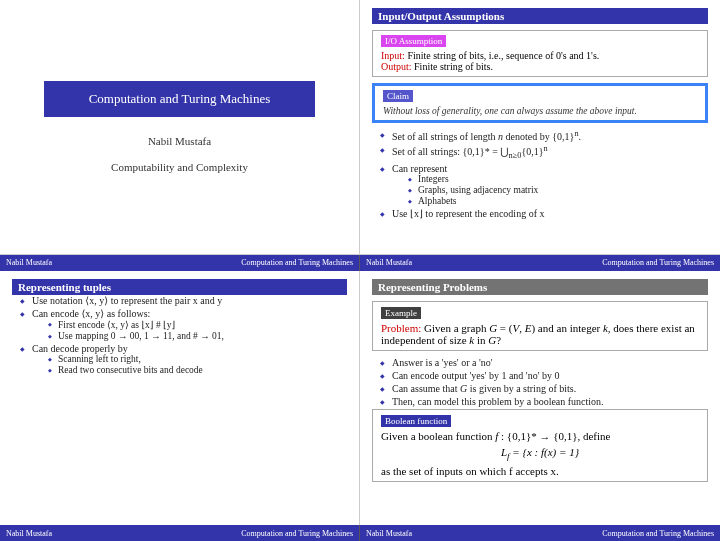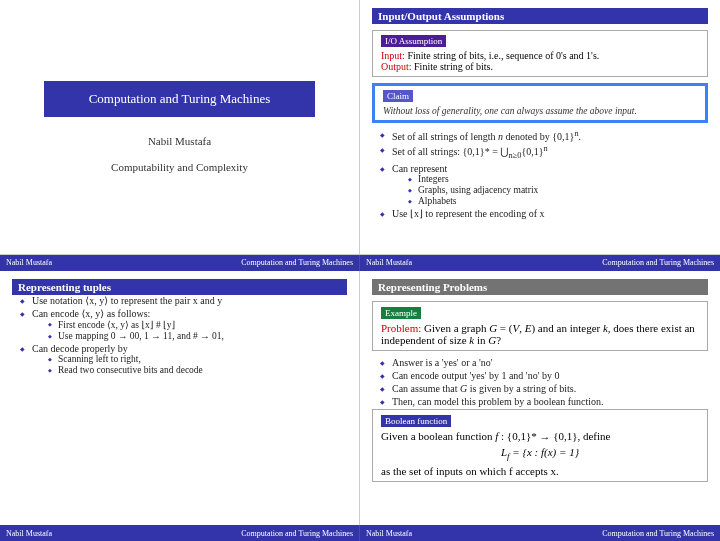--- a/index.html
+++ b/index.html
@@ -80,21 +80,21 @@
       margin-bottom: 6px;
       font-weight: bold;
     }
     .io-box {
       border: 1px solid #aaa;
       padding: 4px 8px;
       margin-bottom: 6px;
       font-size: 10px;
     }
     .io-box-title {
-      background: #4c1d95;
+      background: #d946ef;
       color: #fff;
       font-size: 9px;
       padding: 1px 4px;
       margin-bottom: 3px;
       display: inline-block;
     }
     .io-input { color: #cc0000; }
     .io-output { color: #cc0000; }
     .claim-box {
       border: 3px solid #3b82f6;
@@ -186,21 +186,21 @@
       padding: 2px 6px;
       margin-bottom: 6px;
       font-weight: bold;
     }
     .example-box {
       border: 1px solid #aaa;
       padding: 4px 8px;
       margin-bottom: 6px;
     }
     .example-title {
-      background: #15803d;
+      background: #404040;
       color: #fff;
       font-size: 9px;
       padding: 1px 4px;
       margin-bottom: 3px;
       display: inline-block;
     }
     .boolean-box {
       border: 1px solid #aaa;
       padding: 4px 8px;
       margin-bottom: 4px;

